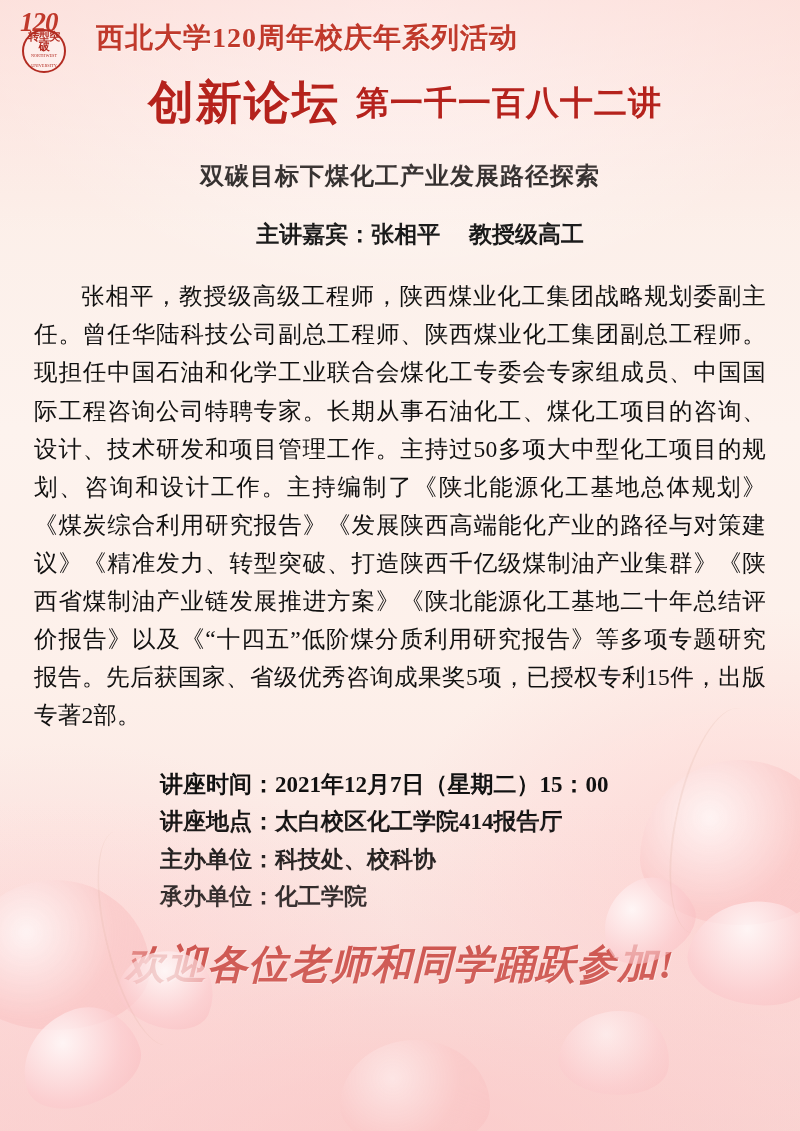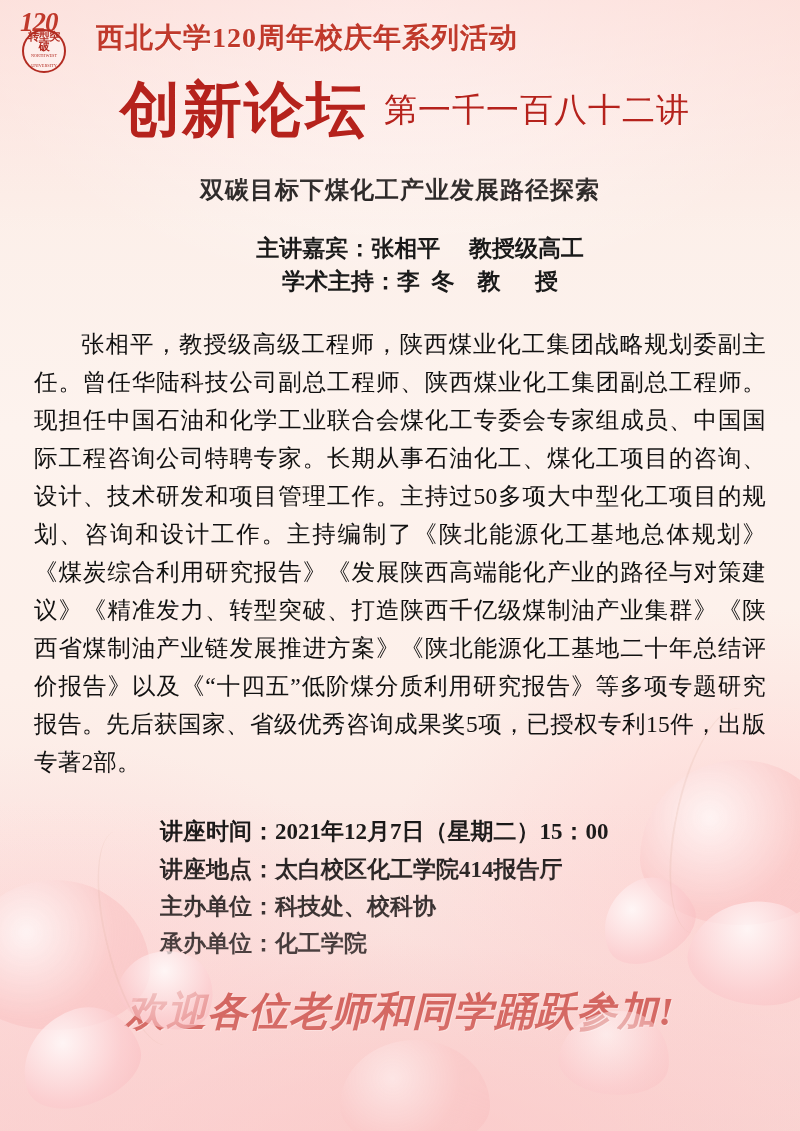--- a/index.html
+++ b/index.html
@@ -161,31 +161,31 @@
     left: 6px;
     top: 96px;
     font-family: "Liberation Serif", serif;
     font-size: 21px;
     letter-spacing: 1px;
     color: #b5221c;
     font-weight: normal;
   }
   .forum-name {
     font-family: "Liberation Serif", serif;
-    font-size: 60px;
+    font-size: 46px;
     font-weight: bold;
     color: #b5221c;
     letter-spacing: 2px;
     line-height: 1;
     margin-right: 16px;
   }
   .lecture-no {
     font-family: "Liberation Serif", serif;
     font-size: 33px;
-    font-weight: normal;
+    font-weight: bold;
     color: #b5221c;
     letter-spacing: 1px;
     line-height: 1;
   }
 
   
   .topic {
     margin-top: 34px;
     text-align: center;
     font-family: "Liberation Serif", serif;
@@ -276,21 +276,20 @@
 
   <div class="forum-block">
     <div class="forum-name">创新论坛</div>
     <div class="lecture-no">第一千一百八十二讲</div>
   </div>
 
   <div class="topic">双碳目标下煤化工产业发展路径探索</div>
 
   <div class="speakers">
     <div class="sp-line">主讲嘉宾：张相平     教授级高工</div>
-    <div class="sp-line">学术主持：李  冬    教      授</div>
   </div>
 
   <div class="bio">张相平，教授级高级工程师，陕西煤业化工集团战略规划委副主任。曾任华陆科技公司副总工程师、陕西煤业化工集团副总工程师。现担任中国石油和化学工业联合会煤化工专委会专家组成员、中国国际工程咨询公司特聘专家。长期从事石油化工、煤化工项目的咨询、设计、技术研发和项目管理工作。主持过50多项大中型化工项目的规划、咨询和设计工作。主持编制了《陕北能源化工基地总体规划》《煤炭综合利用研究报告》《发展陕西高端能化产业的路径与对策建议》《精准发力、转型突破、打造陕西千亿级煤制油产业集群》《陕西省煤制油产业链发展推进方案》《陕北能源化工基地二十年总结评价报告》以及《“十四五”低阶煤分质利用研究报告》等多项专题研究报告。先后获国家、省级优秀咨询成果奖5项，已授权专利15件，出版专著2部。</div>
 
   <div class="details">
     <div class="row">
       <span>讲座时间：</span><span>2021年12月7日（星期二）15：00</span>
     </div>
     <div class="row">
       <span>讲座地点：</span><span>太白校区化工学院414报告厅</span>

